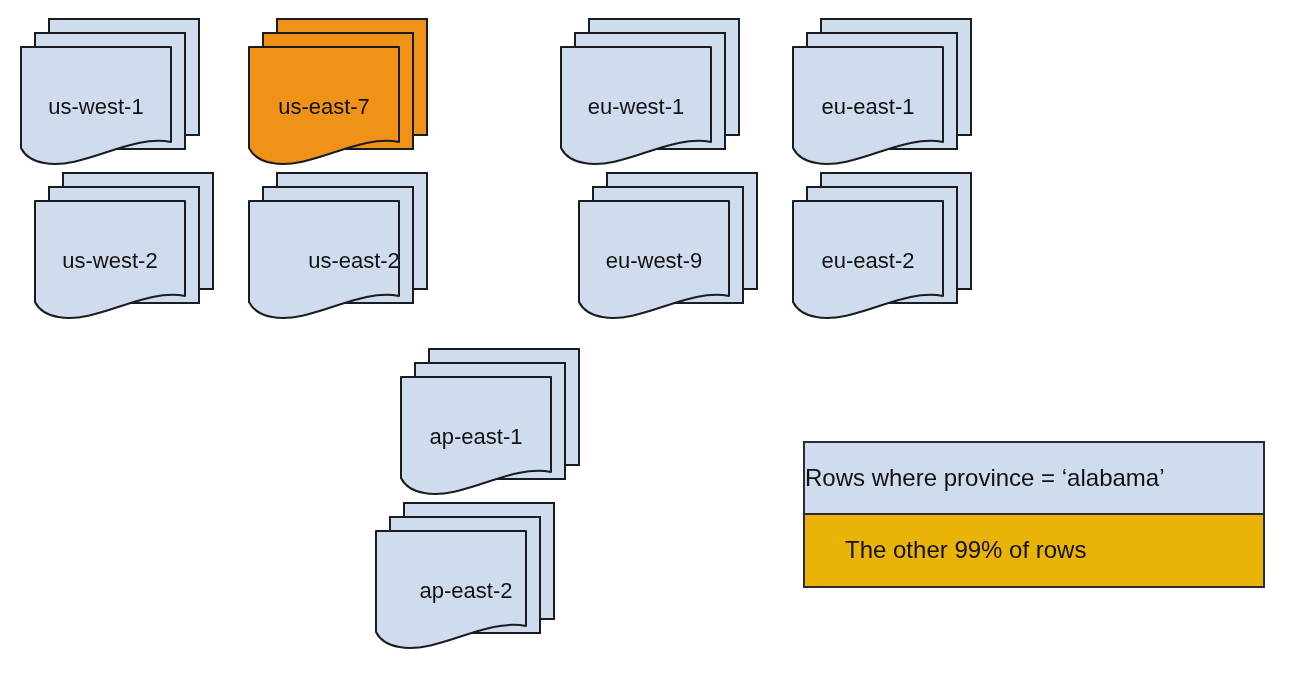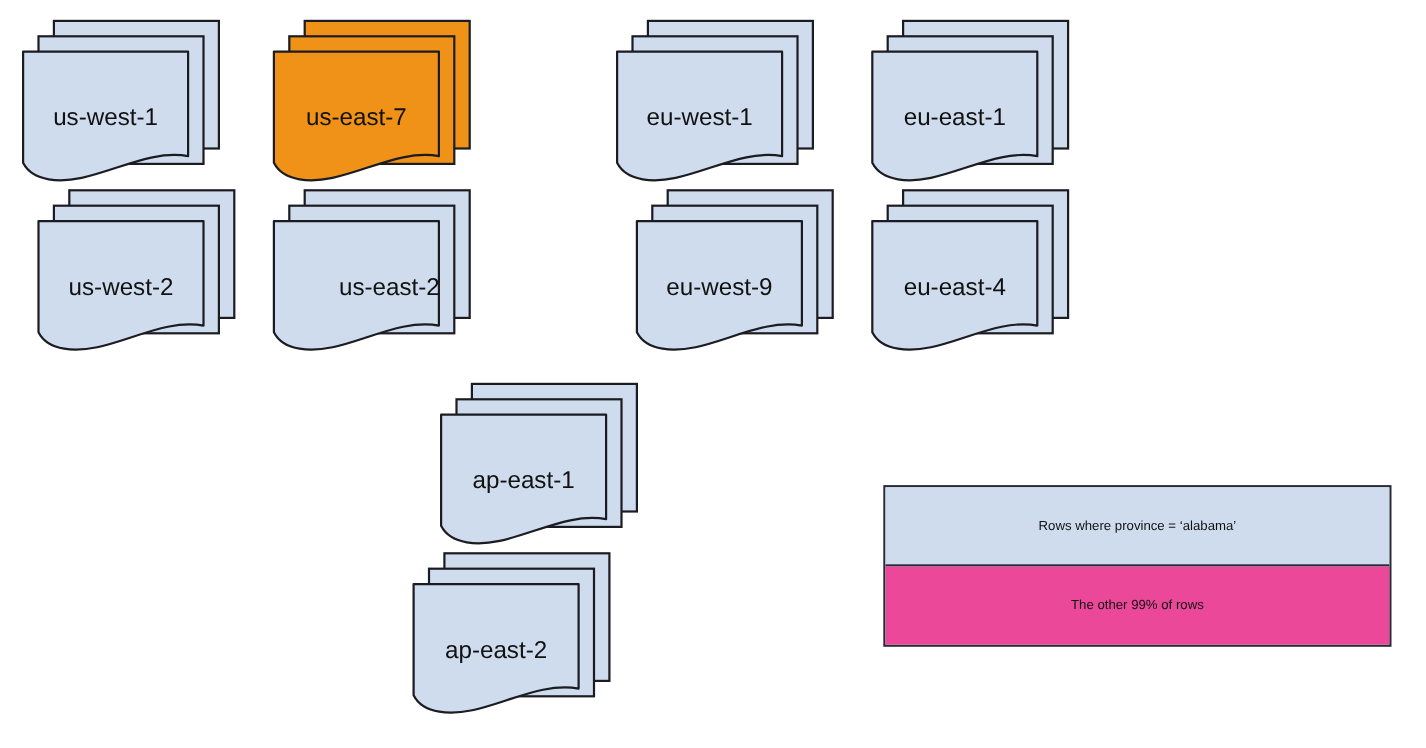--- a/index.html
+++ b/index.html
@@ -57,31 +57,31 @@
     height: 147px;
     border: 2px solid #2b2b38;
     box-sizing: border-box;
     display: flex;
     flex-direction: column;
   }
   .legend-row {
     flex: 1 1 50%;
     display: flex;
     align-items: center;
-    justify-content: center;
-    font-size: 12px;
+    font-size: 24px;
     color: #111111;
     box-sizing: border-box;
   }
   .legend-row.blue {
     background: #cfdcee;
     border-bottom: 2px solid #2b2b38;
   }
   .legend-row.orange {
-    background: #ec4899;
+    background: #eab308;
+    padding-left: 40px;
   }
 </style>
 </head>
 <body>
 
 <div id="canvas">
     <div class="doc-stack" style="left: 20px; top: 18px;">
       <svg viewBox="0 0 200 160">
         <g transform="translate(28,0)">
           <rect x="1" y="1" width="150" height="116" fill="#cfdcee" stroke="#1b1b22" stroke-width="2"></rect>
@@ -184,21 +184,21 @@
         <g transform="translate(28,0)">
           <rect x="1" y="1" width="150" height="116" fill="#cfdcee" stroke="#1b1b22" stroke-width="2"></rect>
         </g>
         <g transform="translate(14,14)">
           <rect x="1" y="1" width="150" height="116" fill="#cfdcee" stroke="#1b1b22" stroke-width="2"></rect>
         </g>
         <g transform="translate(0,28)">
           <path d="M 1 1 L 151 1 L 151 96 C 109.44 88,63.839999999999996 124,24.32 117 C 12.16 115,4.56 109,1 102 Z" fill="#cfdcee" stroke="#1b1b22" stroke-width="2" stroke-linejoin="round"></path>
         </g>
       </svg>
-      <div class="doc-label" style="top: 76px;">eu-east-4</div>
+      <div class="doc-label" style="top: 76px;">eu-east-2</div>
     </div>
     <div class="doc-stack" style="left: 400px; top: 348px;">
       <svg viewBox="0 0 200 160">
         <g transform="translate(28,0)">
           <rect x="1" y="1" width="150" height="116" fill="#cfdcee" stroke="#1b1b22" stroke-width="2"></rect>
         </g>
         <g transform="translate(14,14)">
           <rect x="1" y="1" width="150" height="116" fill="#cfdcee" stroke="#1b1b22" stroke-width="2"></rect>
         </g>
         <g transform="translate(0,28)">
@@ -212,21 +212,21 @@
         <g transform="translate(28,0)">
           <rect x="1" y="1" width="150" height="116" fill="#cfdcee" stroke="#1b1b22" stroke-width="2"></rect>
         </g>
         <g transform="translate(14,14)">
           <rect x="1" y="1" width="150" height="116" fill="#cfdcee" stroke="#1b1b22" stroke-width="2"></rect>
         </g>
         <g transform="translate(0,28)">
           <path d="M 1 1 L 151 1 L 151 96 C 109.44 88,63.839999999999996 124,24.32 117 C 12.16 115,4.56 109,1 102 Z" fill="#cfdcee" stroke="#1b1b22" stroke-width="2" stroke-linejoin="round"></path>
         </g>
       </svg>
-      <div class="doc-label" style="top: 76px;">ap-east-2</div>
+      <div class="doc-label" style="top: 76px; padding-left: 15px;">ap-east-2</div>
     </div>
   </div>
 
 <div class="legend">
   <div class="legend-row blue">
     <span>Rows where province = ‘alabama’</span>
   </div>
   <div class="legend-row orange">
     <span>The other 99% of rows</span>
   </div>

